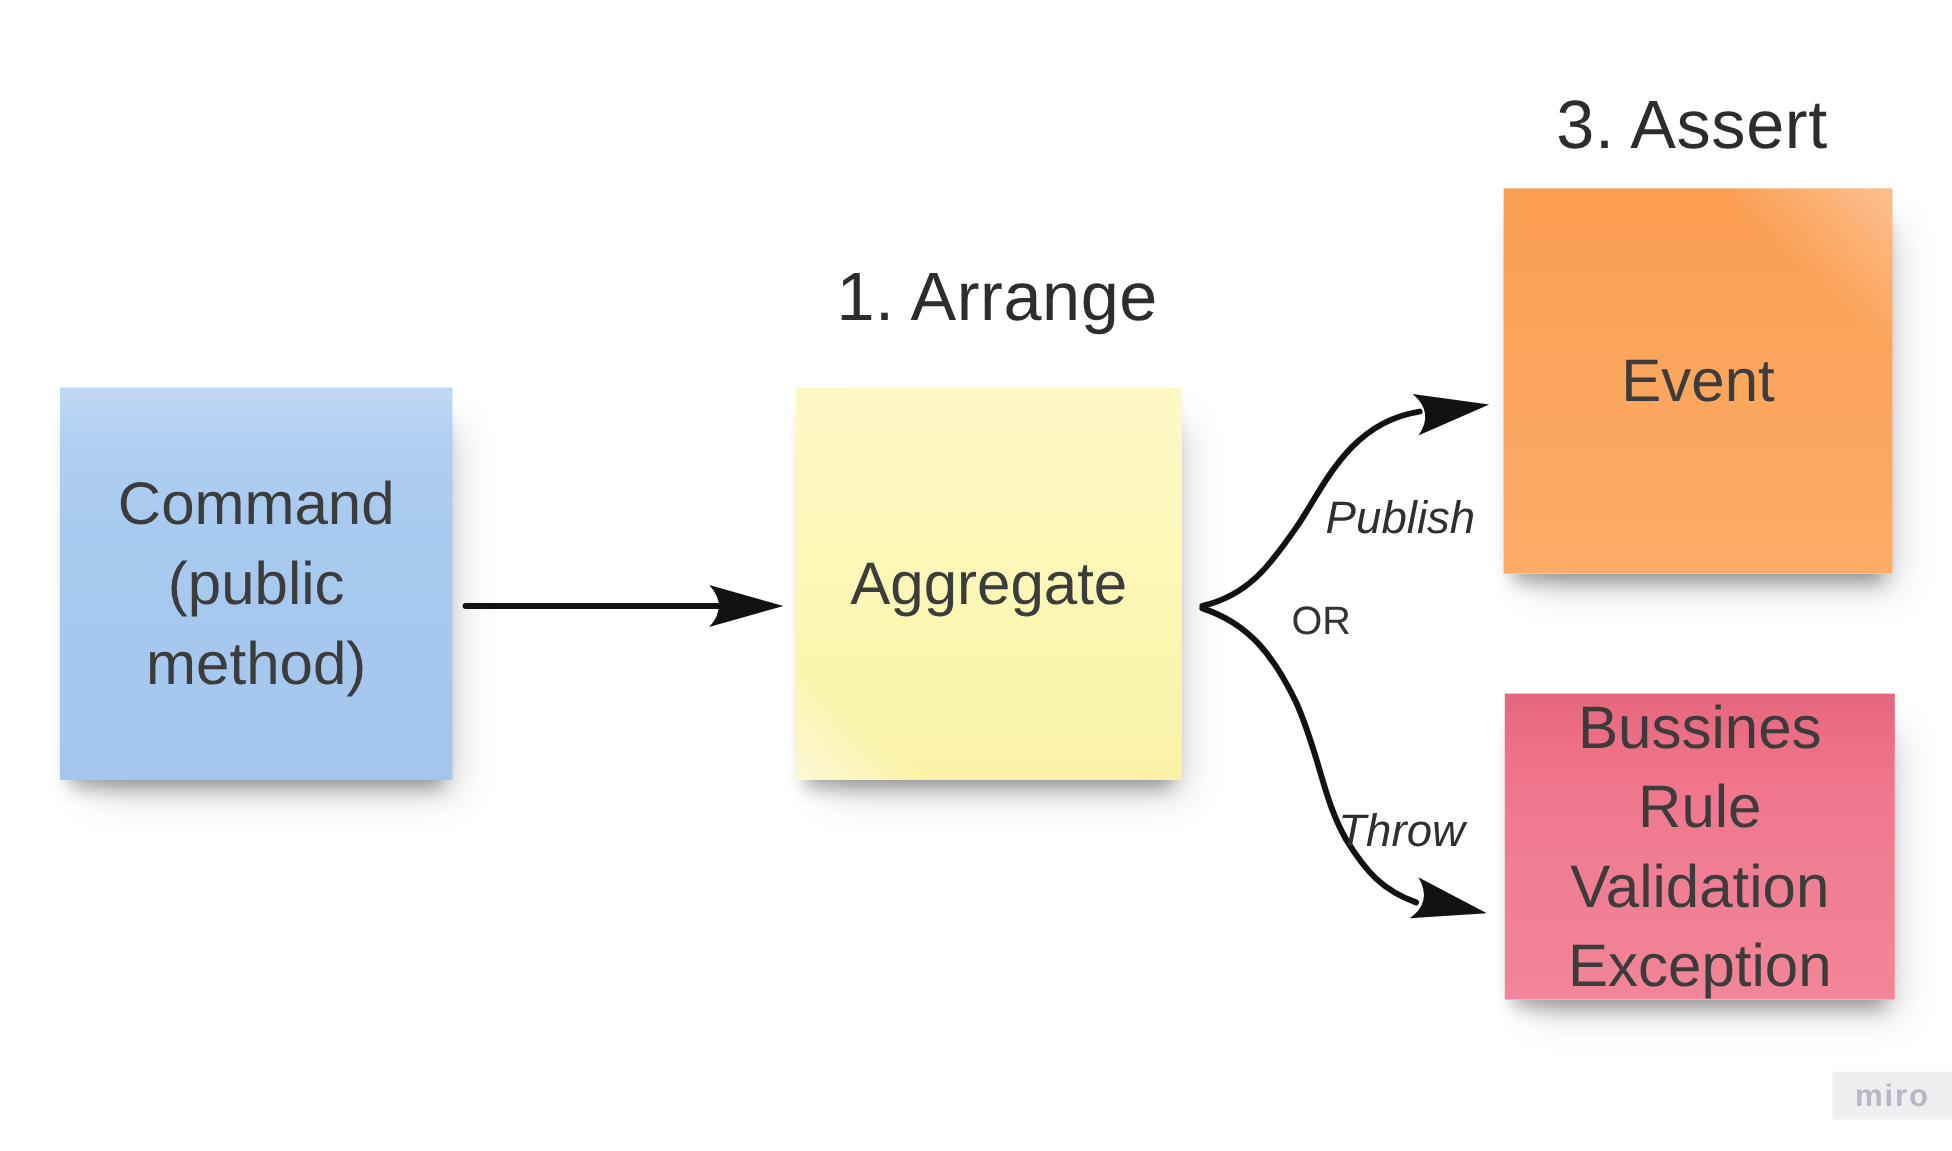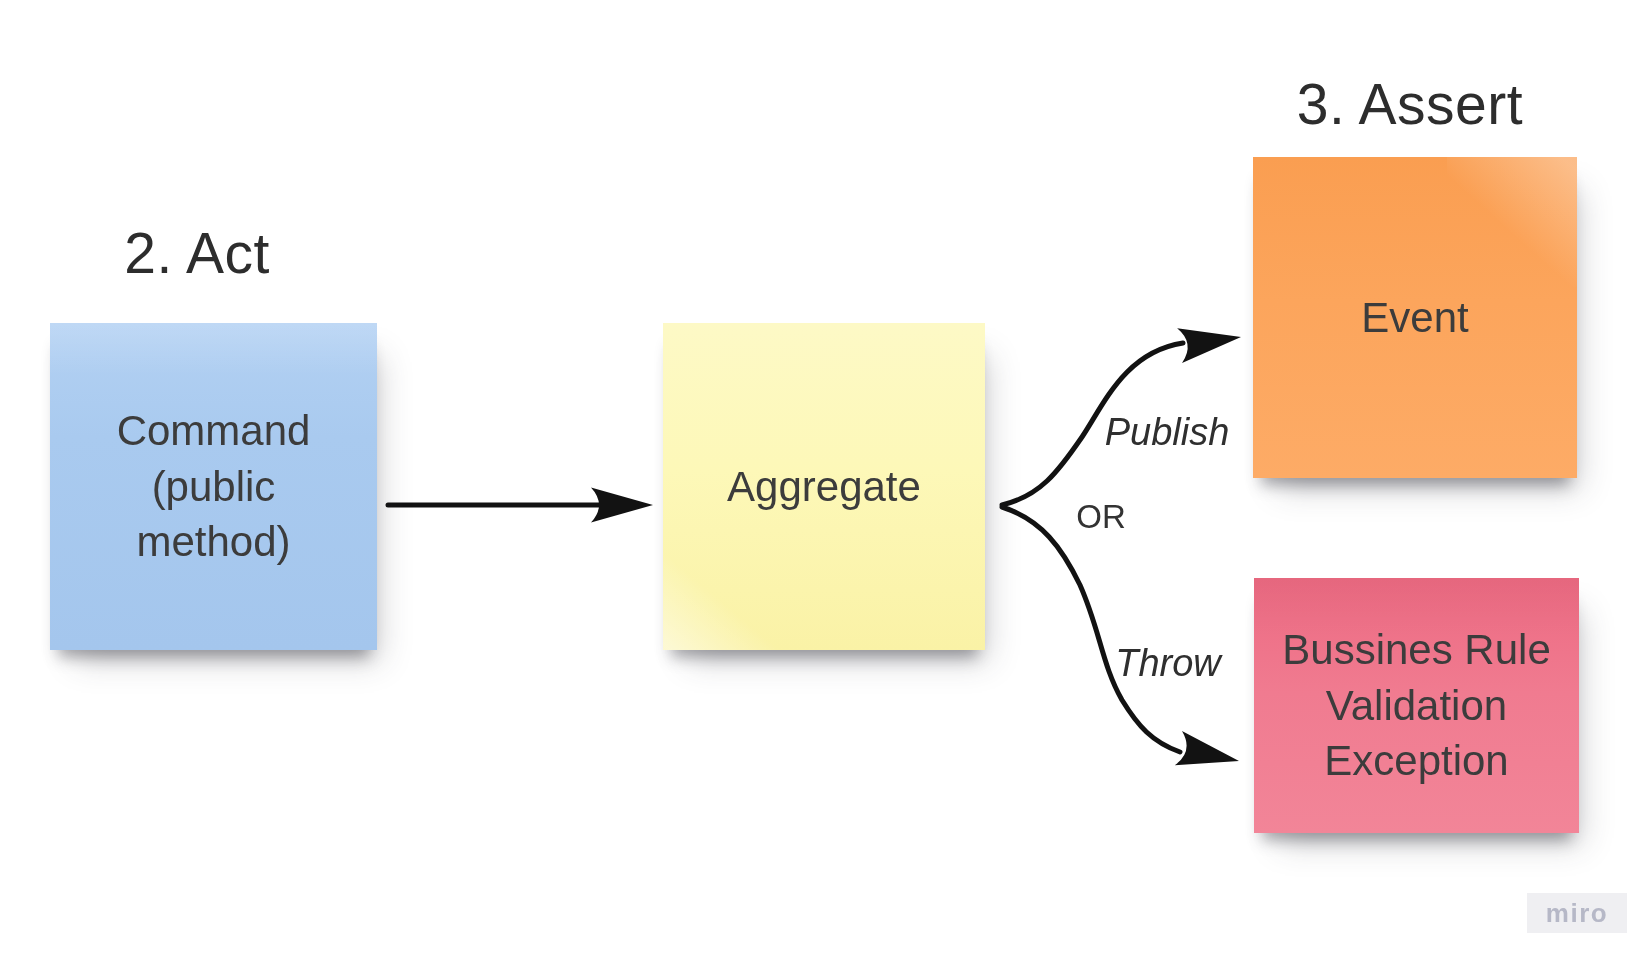--- a/index.html
+++ b/index.html
@@ -31,21 +31,21 @@
   .note {
     position: absolute;
     display: flex;
     align-items: center;
     justify-content: center;
     text-align: center;
     box-shadow: 0 15px 14px -8px rgba(55,55,65,0.42),
                 14px 22px 30px -12px rgba(55,55,65,0.25);
   }
   .note .note-text {
-    font-size: 42px;
+    font-size: 50px;
     line-height: 1.33;
     color: #3c3c3c;
     white-space: pre-line;
     padding: 0 14px;
   }
   
   .note--event::after {
     content: "";
     position: absolute;
     top: 0; right: 0;
@@ -105,21 +105,21 @@
   .note--aggregate { left: 663px;  top: 323px; width: 322px; height: 327px; }
   .note--event     { left: 1253px; top: 157px; width: 324px; height: 321px; }
   .note--exception { left: 1254px; top: 578px; width: 325px; height: 255px; }
 
   .title--act     { left: 197px;  top: 221px; }
   .title--arrange { left: 831px;  top: 216px; }
   .title--assert  { left: 1410px; top: 72px; }
 
   .label--publish { left: 1167px; top: 411px; }
   .label--or      { left: 1101px; top: 498px; }
-  .label--throw   { left: 1168px; top: 642px; }
+  .label--throw   { left: 1168px; top: 672px; }
 </style>
 </head>
 <body>
 
 <div class="board">
 
   <svg class="connectors" viewBox="0 0 1627 959" xmlns="http://www.w3.org/2000/svg">
 
     <g>
       <path d="M388 505 L600 505" fill="none" stroke-width="5" stroke-linecap="round" stroke="#121212"></path>
@@ -130,21 +130,21 @@
       <path d="M1002 505 C1040 496 1058 472 1082 437 C1104 404 1125 352 1183 343" fill="none" stroke-width="5" stroke-linecap="round" stroke="#121212"></path>
       <path d="M0 0 L-62 -17.5 Q-46 0 -62 17.5 Z" transform="translate(1241,337) rotate(-8)" fill="#121212"></path>
     </g>
 
     <g>
       <path d="M1002 507 C1042 520 1062 548 1080 585 C1100 630 1102 665 1122 700 C1138 726 1152 742 1180 752" fill="none" stroke-width="5" stroke-linecap="round" stroke="#121212"></path>
       <path d="M0 0 L-62 -17.5 Q-46 0 -62 17.5 Z" transform="translate(1239,761) rotate(12)" fill="#121212"></path>
     </g>
   </svg>
 
-  <div class="step-title title--act">2. Act</div>
+  <div class="step-title title--arrange">1. Arrange</div>
   <div class="step-title title--assert">3. Assert</div>
 
   <div class="note note--command" style="background: linear-gradient(rgb(179, 209, 243) 0%, rgb(169, 202, 239) 35%, rgb(164, 198, 237) 100%);">
     <div class="note-text">Command
 (public
 method)</div>
   </div>
 
   <div class="note note--aggregate" style="background: linear-gradient(rgb(253, 249, 198) 0%, rgb(253, 248, 184) 45%, rgb(250, 242, 166) 100%);">
     <div class="note-text">Aggregate</div>

